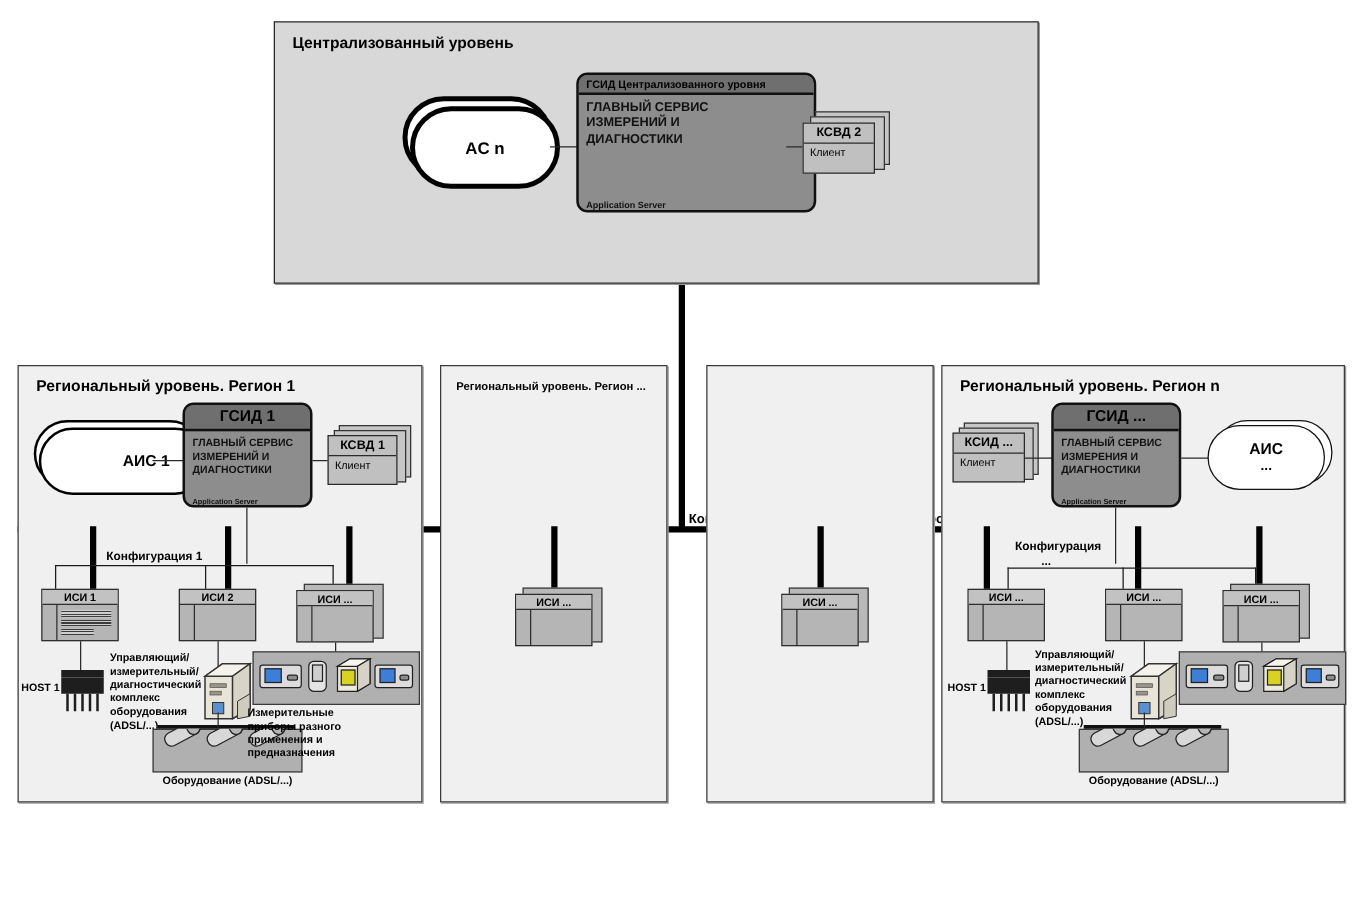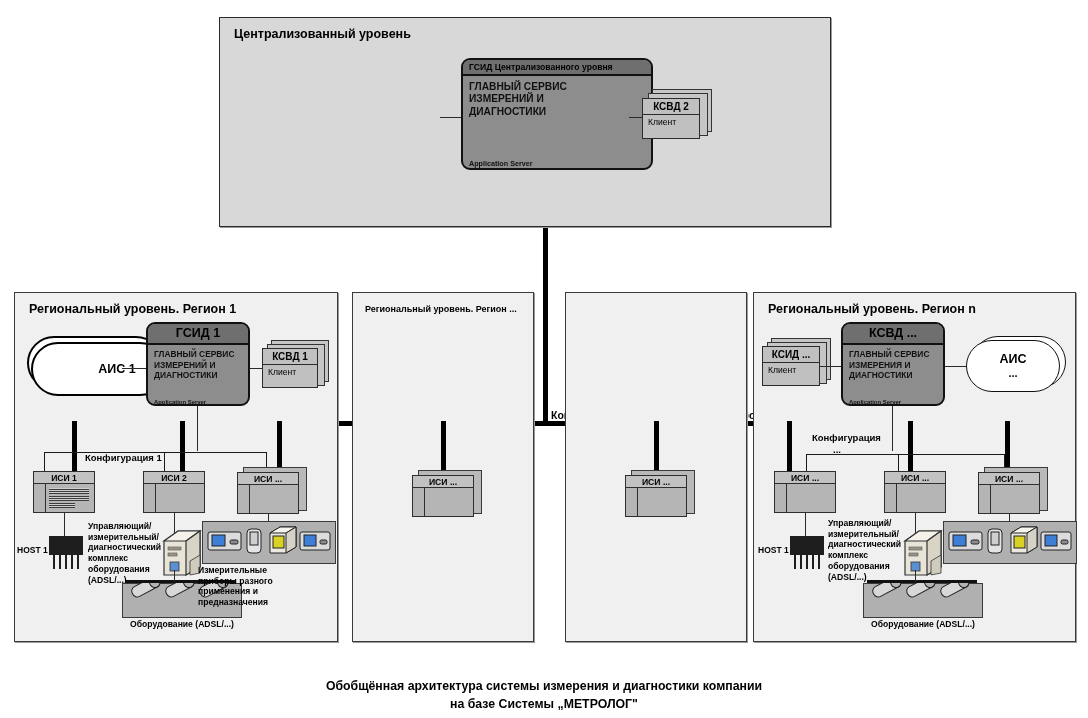--- a/index.html
+++ b/index.html
@@ -117,20 +117,26 @@
   <div class="vbus" style="left:543px;top:170px;height:254px;"></div>
 
   <div class="hbus" style="left:14px;top:421px;width:1060px;"></div>
 
   <div class="bus-label lg" style="left:551px;top:409px;">Конфигурация Централизованного уровня</div>
 
   <div class="panel central" style="left:219px;top:17px;width:610px;height:208px;">
     <div class="panel-title big">Централизованный уровень</div>
   </div>
 
+  <div class="acn-wrap" style="left:322px;top:77px;width:128px;height:76px;">
+    <div class="acn-back" style="left:0;top:0;width:112px;height:58px;"></div>
+    <div class="acn-front" style="left:6px;top:8px;width:112px;height:58px;">
+      <span>AC n</span>
+    </div>
+  </div>
 
   <div class="conn" style="left:440px;top:117px;width:25px;"></div>
 
   <div class="gsid" style="left:461px;top:58px;width:192px;height:112px;">
     <div class="gsid-head">ГСИД Централизованного уровня</div>
     <div class="gsid-body">
       <div class="gsid-main">
         <div>ГЛАВНЫЙ СЕРВИС</div>
         <div>ИЗМЕРЕНИЙ И</div>
         <div>ДИАГНОСТИКИ</div>
@@ -185,21 +191,21 @@
     </div>
   </div>
 
   <div class="connv" style="left:197px;top:406px;height:45px;"></div>
 
   <div class="vbus" style="left:72px;top:421px;height:55px;"></div>
   <div class="vbus" style="left:180px;top:421px;height:55px;"></div>
   <div class="vbus" style="left:277px;top:421px;height:55px;"></div>
 
   <div class="hthin" style="left:44px;top:452px;width:223px;"></div>
-  <div class="bus-label" style="left:85px;top:440px;margin-top:12px;">Конфигурация 1</div>
+  <div class="bus-label" style="left:85px;top:440px;">Конфигурация 1</div>
   <div class="vthin" style="left:44px;top:452px;height:24px;"></div>
   <div class="vthin" style="left:164px;top:452px;height:24px;"></div>
   <div class="vthin" style="left:266px;top:452px;height:24px;"></div>
 
   <div class="isi" style="left:33px;top:471px;width:68px;height:44px;">
     <div class="box" style="left:0;top:0;width:62px;height:42px;">
       <div class="cap">ИСИ 1</div>
       <div class="lcol"></div>
     </div>
     <div class="hatch" style="left:16px;top:17px;width:40px;height:6px;"></div>
@@ -335,21 +341,21 @@
     <div class="sh" style="left:11px;top:0;width:58px;height:40px;"></div>
     <div class="sh" style="left:7px;top:4px;width:58px;height:40px;"></div>
     <div class="main" style="left:2px;top:8px;width:58px;height:40px;">
       <div class="t1">КСИД ...</div>
       <div class="t2">Клиент</div>
     </div>
   </div>
   <div class="conn" style="left:820px;top:366px;width:22px;"></div>
 
   <div class="gsid" style="left:841px;top:322px;width:104px;height:84px;">
-    <div class="gsid-head big">КСВД ...</div>
+    <div class="gsid-head big">ГСИД ...</div>
     <div class="gsid-body">
       <div class="gsid-main sm">
         <div>ГЛАВНЫЙ СЕРВИС</div>
         <div>ИЗМЕРЕНИЯ И</div>
         <div>ДИАГНОСТИКИ</div>
       </div>
       <div class="gsid-foot sm" style="bottom:20px;">Application Server</div>
     </div>
   </div>
   <div class="conn" style="left:945px;top:366px;width:22px;"></div>
@@ -465,18 +471,14 @@
         <polygon points="4,6 14,0 30,0 20,6" fill="#f6f4ec"></polygon>
         <rect x="7" y="9" width="11" height="12" fill="#d9d225"></rect>
         <polygon points="20,6 30,0 30,20 20,26" fill="#d6d3c6"></polygon>
       </g>
       <rect x="98" y="11" width="30" height="18" rx="2" fill="#dcdcdc"></rect>
       <rect x="102" y="14" width="12" height="11" fill="#3d7fd6"></rect>
       <rect x="118" y="19" width="7" height="4" rx="1.5" fill="#8d8d8d"></rect>
     </g>
   </svg>
 
-  <div class="caption" style="top:678px;">
-    <div>Обобщённая архитектура системы измерения и диагностики компании</div>
-    <div>на базе Системы „МЕТРОЛОГ"</div>
-  </div>
 
 </div>
 
 </body></html>

